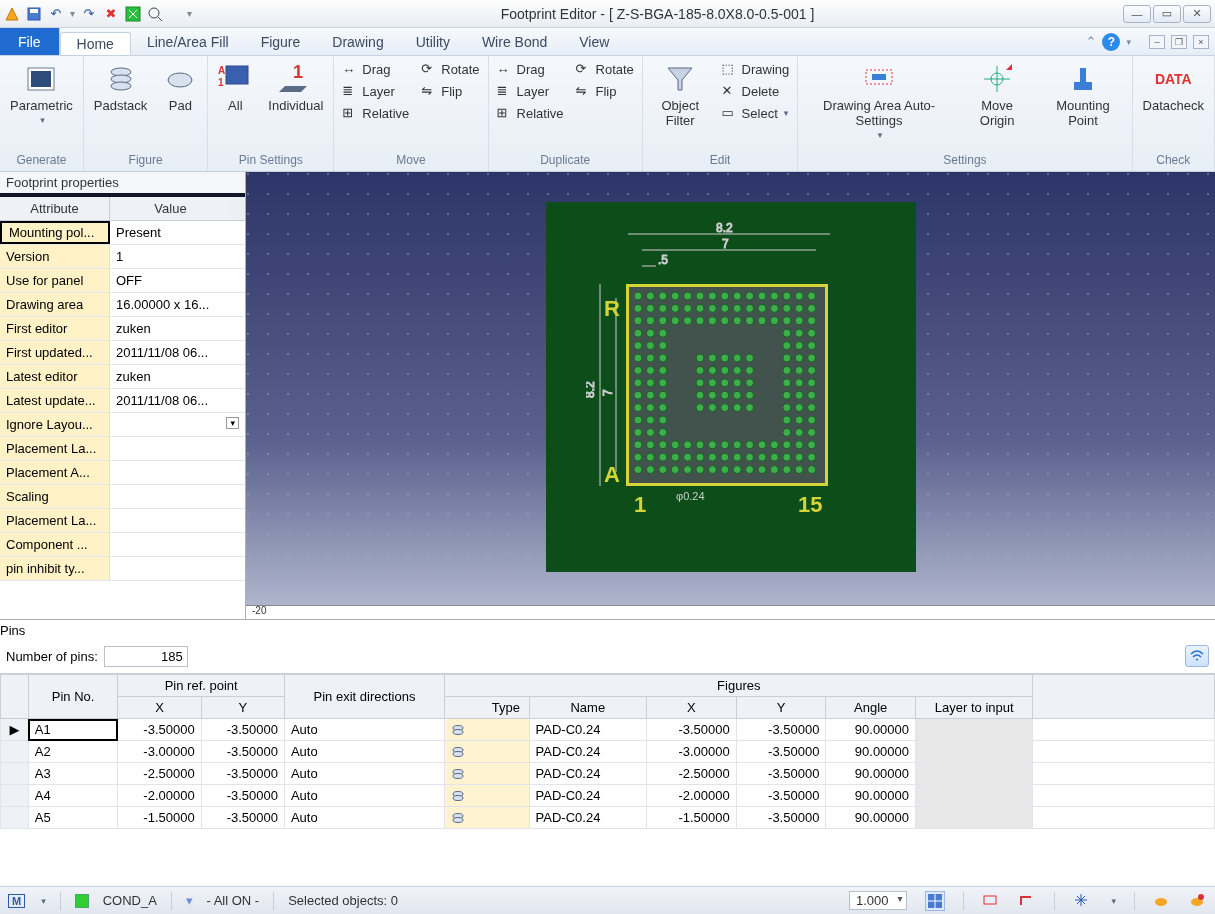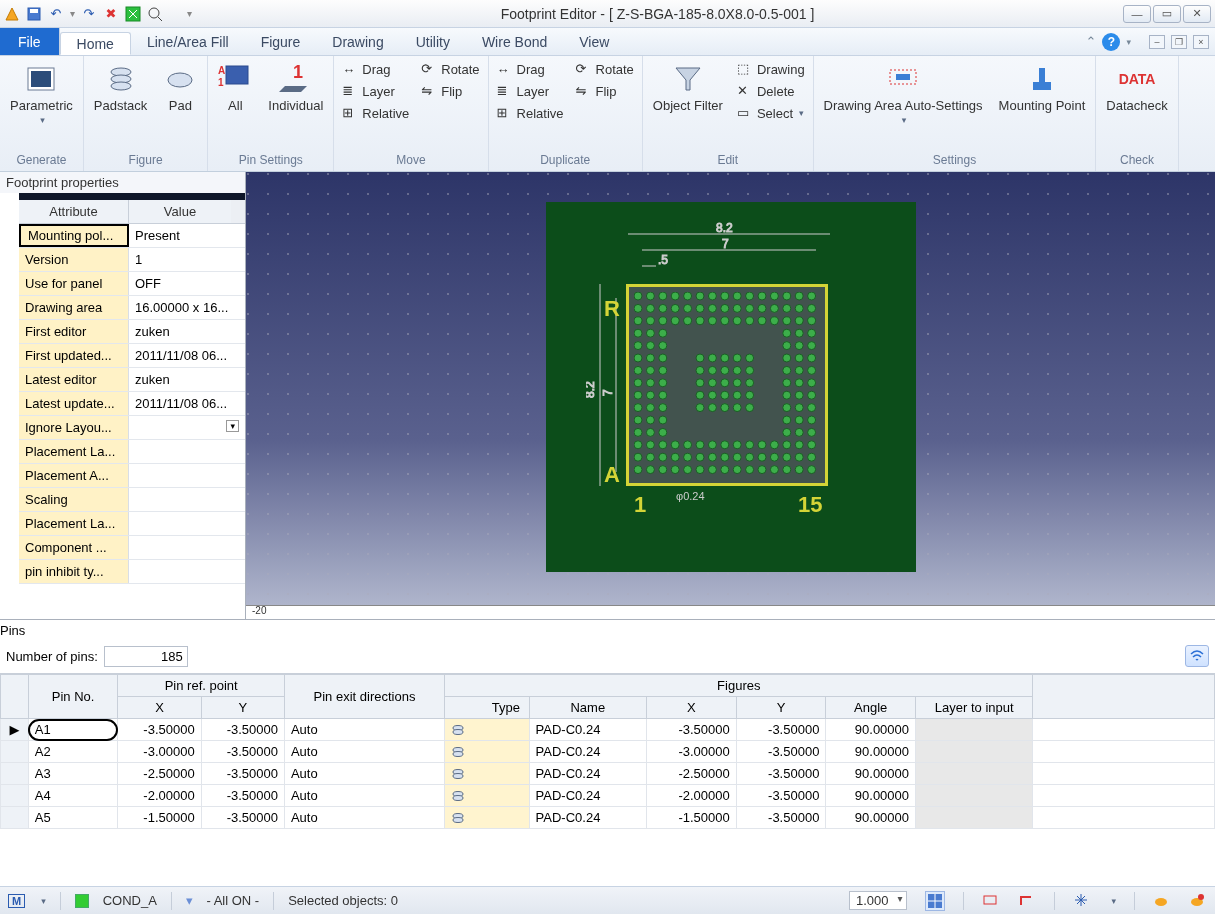--- a/index.html
+++ b/index.html
@@ -32,21 +32,21 @@
 .rbtn .bigic { width:34px; height:34px; display:flex; align-items:center; justify-content:center; }
 .rbtn.small { flex-direction:row; gap:4px; align-items:center; padding:1px 2px; font-size:13px; }
 .rbtn.small .sic { width:16px;height:16px; }
 .vcol { display:flex; flex-direction:column; gap:4px; }
 .caret { font-size:9px; color:#5a6b85; margin-left:2px;}
 
 
 .main { position:absolute; top:172px; bottom:28px; left:0; right:0; background: linear-gradient(#323a7a 0%, #7d87b5 50%, #c2c7d6 100%); }
 .left-panel { position:absolute; left:0; top:0; width:246px; bottom:0; background:#fff; border-right:1px solid #a9b0bb; display:flex; flex-direction:column; }
 .left-panel .hdr { padding:3px 6px; font-size:13px; color:#333; background:#f4f6fa; }
-.prop-table { flex:0 0 auto; border-top:7px solid #0f172a; overflow:hidden;margin-left:19px; }
+.prop-table { flex:0 0 auto; border-top:4px solid #0f172a; overflow:hidden; }
 .prop-head { display:flex; background:#eef2f7; border-bottom:1px solid #c8cfd9; }
 .prop-head div { padding:4px 6px; font-size:13px; color:#333; }
 .prop-head .c0 { width:110px; border-right:1px solid #c8cfd9; text-align:center;}
 .prop-head .c1 { flex:1; text-align:center;}
 .prop-body { height: 394px; overflow-y:auto; position:relative;}
 .prop-row { display:flex; border-bottom:1px solid #e3e7ed; font-size:13px; }
 .prop-row .c0 { width:110px; padding:4px 6px; background:#fff2c6; border-right:1px solid #d9dee6; overflow:hidden; white-space:nowrap; text-overflow:ellipsis;}
 .prop-row .c1 { flex:1; padding:4px 6px; background:#fff; overflow:hidden; white-space:nowrap; text-overflow:ellipsis;}
 .prop-row.sel .c0 { outline:2px solid #000; outline-offset:-2px;padding-left:9px;}
 .prop-scroll { width:14px; background:#eceff4; }
@@ -63,21 +63,21 @@
 .pins-panel .numrow input { width:84px; text-align:right; padding:2px 4px; border:1px solid #b8c0cc; font-size:13px;}
 .pins-grid { flex:1; overflow:auto; border-top:1px solid #c8cfd9; }
 .pg { border-collapse:collapse; width:100%; font-size:13px; }
 .pg th { background:#eef2f7; border:1px solid #c8cfd9; padding:3px 6px; font-weight:normal; }
 .pg td { border:1px solid #e1e5eb; padding:3px 6px; text-align:right; }
 .pg td.l { text-align:left; }
 .pg td.type { background:#fff4cf; text-align:center;}
 .pg td.layer { background:#e8e8e8; }
 .pg td.rowh { background:#eef2f7; text-align:center; width:26px;}
 .pg tr.sel td.pin { outline:2px solid #000; outline-offset:-2px; text-align:left; background:#fff;}
-.pg td.pin { text-align:left;border-radius:11px; }
+.pg td.pin { text-align:left; }
 
 
 .status { position:absolute; left:0; right:0; bottom:0; height:28px; background:linear-gradient(#f0f3f8,#e1e7ef); border-top:1px solid #c7d3e3; display:flex; align-items:center; font-size:13px; color:#333; padding:0 8px; gap:14px;}
 .status .sep { width:1px;height:18px;background:#c5cdd9;}
 .status .sq { width:14px;height:14px;border:1px solid #4a6; background:#fff;}
 .status .combo { border:1px solid #b8c0cc; background:#fff; padding:1px 18px 1px 6px; position:relative;}
 .status .combo:after{content:"▾";position:absolute;right:4px;top:1px;font-size:10px;color:#555;}
 .status .right { margin-left:auto; display:flex; gap:18px; align-items:center;}
 .status .ic { width:18px;height:18px; display:inline-block;}
 
@@ -301,20 +301,31 @@
     <div class="row">
       <div class="rbtn">
         <div class="bigic">
             <svg width="34" height="30">
               <rect x="4" y="6" width="26" height="14" fill="none" stroke="#d33" stroke-dasharray="2"></rect>
               <rect x="10" y="10" width="14" height="6" fill="#3a7fd5"></rect>
             </svg>
           </div>
         <span style="text-align:center;">Drawing Area Auto-Settings</span>
           <span class="caret">▾</span>
+      </div>
+      <div class="rbtn">
+        <div class="bigic">
+            <svg width="30" height="30">
+              <circle cx="15" cy="15" r="6" fill="none" stroke="#2a8"></circle>
+              <line x1="15" y1="2" x2="15" y2="28" stroke="#2a8"></line>
+              <line x1="2" y1="15" x2="28" y2="15" stroke="#2a8"></line>
+              <polygon points="24,6 30,0 30,6" fill="#d33"></polygon>
+            </svg>
+          </div>
+        <span style="text-align:center;">Move Origin</span>
       </div>
       <div class="rbtn">
         <div class="bigic">
             <svg width="30" height="30">
               <rect x="6" y="18" width="18" height="8" fill="#3a7fd5"></rect>
               <rect x="12" y="4" width="6" height="14" fill="#3a7fd5"></rect>
             </svg>
           </div>
         <span style="text-align:center;">Mounting Point</span>
       </div>

